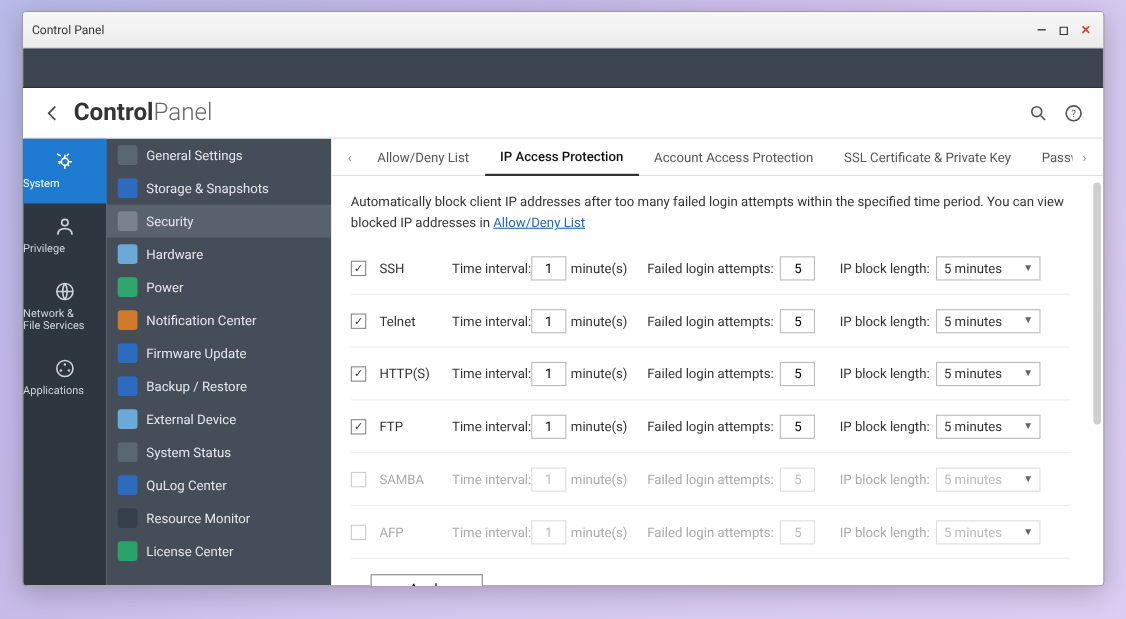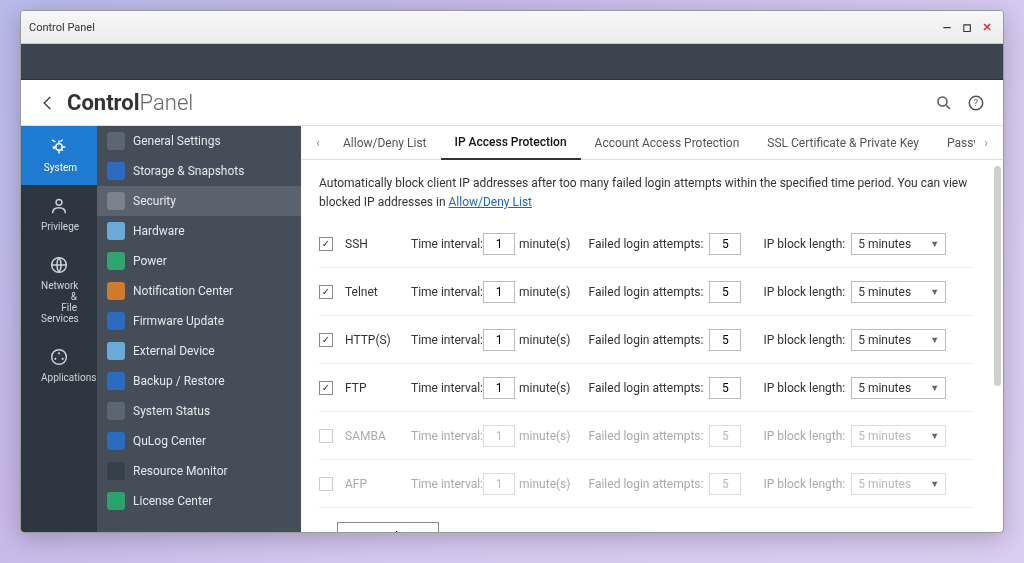--- a/index.html
+++ b/index.html
@@ -12,21 +12,21 @@
 .topbar{height:36px;background:#3b444f;border-bottom:1px solid #2b333c}
 .header{height:46px;display:flex;align-items:center;padding:0 14px;border-bottom:1px solid #e0e0e0;background:#fff}
 .back{width:26px;height:26px;display:flex;align-items:center;justify-content:center;font-size:18px;color:#444;cursor:pointer}
 .brand{font-size:22px;color:#333;margin-left:6px}
 .brand b{font-weight:700}
 .brand span{font-weight:300;color:#666}
 .hsp{flex:1}
 .hicn{width:26px;height:26px;margin-left:6px;display:flex;align-items:center;justify-content:center;color:#555;cursor:pointer}
 .body{flex:1;display:flex;overflow:hidden}
 .cats{width:76px;background:#2e3740;display:flex;flex-direction:column}
-.cat{padding:10px 20px 12px;text-align:right;color:#cfd4da;font-size:10px;cursor:pointer}
+.cat{padding:10px 0 12px;text-align:left;color:#cfd4da;font-size:10px;cursor:pointer}
 .cat svg{width:22px;height:22px;margin:0 auto 4px;display:block}
 .cat.active{background:#1f7ad1;color:#fff}
 .subnav{width:204px;background:#454e58;overflow-y:auto}
 .subitem{display:flex;align-items:center;height:30px;padding:0 10px;color:#e6e8eb;font-size:12px;cursor:pointer}
 .subitem.active{background:#5a636d}
 .subitem .ic{width:18px;height:18px;margin-right:8px;border-radius:3px;display:flex;align-items:center;justify-content:center}
 .main{flex:1;display:flex;flex-direction:column;overflow:hidden}
 .tabs{height:34px;display:flex;align-items:center;border-bottom:1px solid #e0e0e0;padding:0 6px;font-size:12px;color:#555}
 .tarrow{width:22px;text-align:center;cursor:pointer;color:#888}
 .tab{padding:0 14px;height:34px;display:flex;align-items:center;cursor:pointer;white-space:nowrap}
@@ -141,26 +141,26 @@
         </div>
         <div class="subitem">
           <span class="ic" style="background:#d07a2b"></span>
           <span>Notification Center</span>
         </div>
         <div class="subitem">
           <span class="ic" style="background:#2c6bbf"></span>
           <span>Firmware Update</span>
         </div>
         <div class="subitem">
+          <span class="ic" style="background:#2c6bbf"></span>
+          <span>Backup / Restore</span>
+        </div>
+        <div class="subitem">
           <span class="ic" style="background:#6aa9d8"></span>
           <span>External Device</span>
-        </div>
-        <div class="subitem">
-          <span class="ic" style="background:#2c6bbf"></span>
-          <span>Backup / Restore</span>
         </div>
         <div class="subitem">
           <span class="ic" style="background:#5b6673"></span>
           <span>System Status</span>
         </div>
         <div class="subitem">
           <span class="ic" style="background:#2c6bbf"></span>
           <span>QuLog Center</span>
         </div>
         <div class="subitem">

